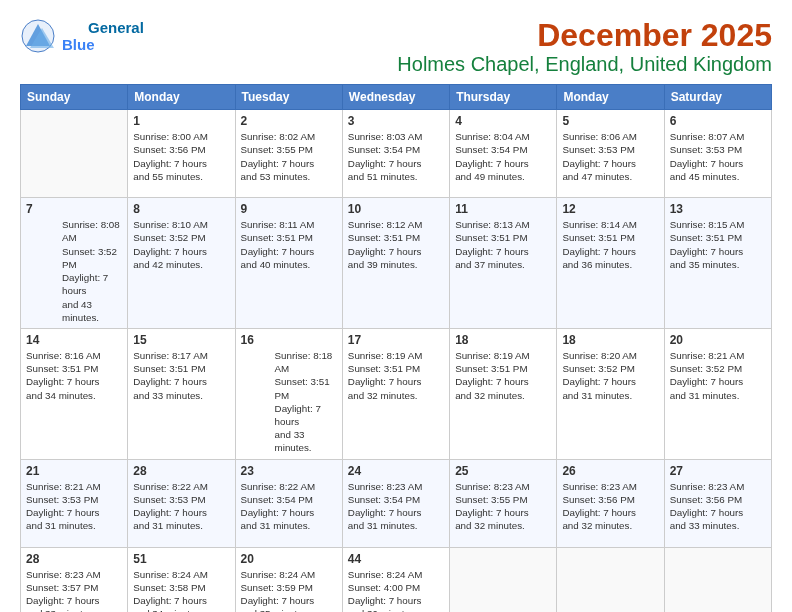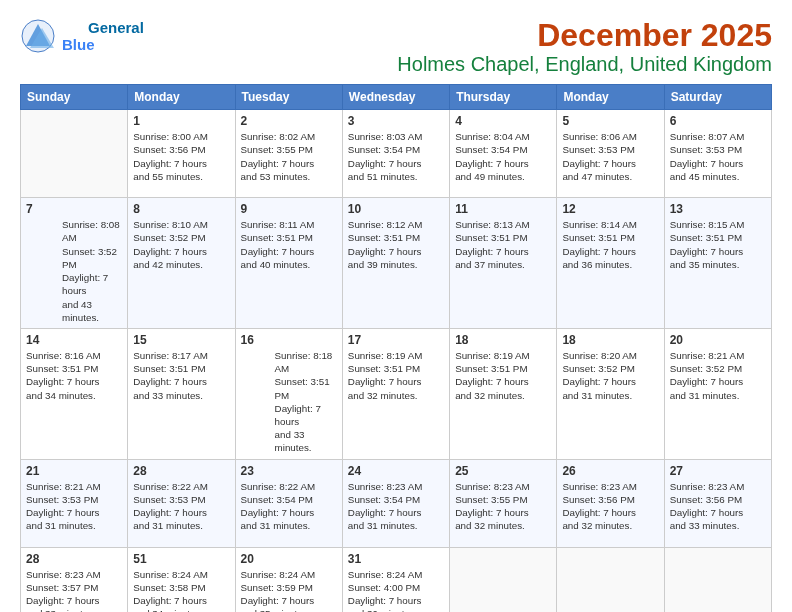--- a/index.html
+++ b/index.html
@@ -346,21 +346,21 @@
 and 34 minutes.</div>
           </td>
           <td>
             <div class="day-number">20</div>
             <div class="day-info" style="white-space: pre-line;">Sunrise: 8:24 AM
 Sunset: 3:59 PM
 Daylight: 7 hours
 and 35 minutes.</div>
           </td>
           <td>
-            <div class="day-number">31</div>
+            <div class="day-number">44</div>
             <div class="day-info" style="white-space: pre-line;">Sunrise: 8:24 AM
 Sunset: 4:00 PM
 Daylight: 7 hours
 and 36 minutes.</div>
           </td>
           <td class="empty-cell"></td>
           <td class="empty-cell"></td>
           <td class="empty-cell"></td>
         </tr>
       </tbody>

